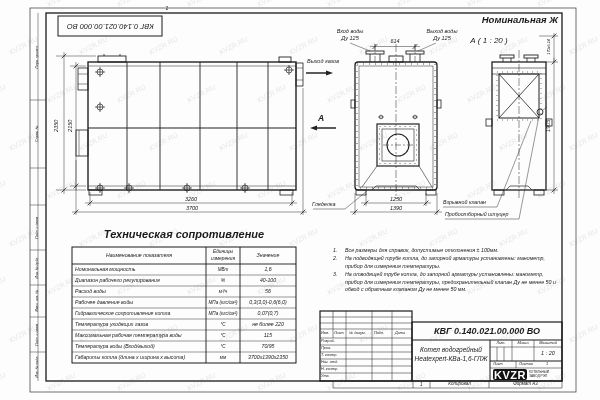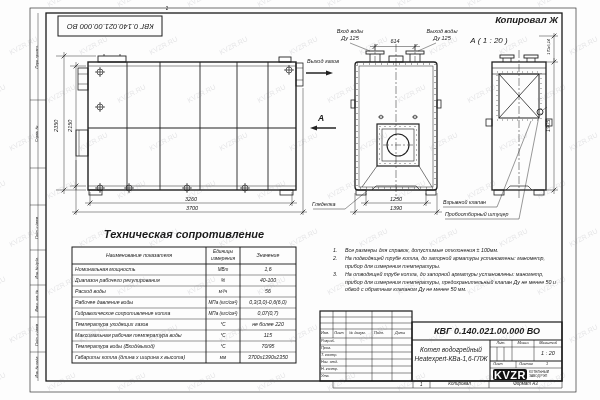--- a/index.html
+++ b/index.html
@@ -258,21 +258,21 @@
       <line x1="320" y1="359" x2="412" y2="359"></line>
         <line x1="320" y1="366" x2="412" y2="366"></line>
       <line x1="320" y1="373" x2="412" y2="373"></line>
     </g>
   </g>
 </svg>
 
 <div class="lbl ctr" style="left:58px;top:16px;width:104px;height:20px;font-size:7.5px">
   <span class="rot180">КВГ 0.140.021.00.000 ВО</span>
 </div>
-<div class="lbl" style="left:468px;top:15px;width:90px;font-size:9.5px;text-align:right;font-weight:bold">Копировал Ж</div>
+<div class="lbl" style="left:468px;top:15px;width:90px;font-size:9.5px;text-align:right;font-weight:bold">Номинальная Ж</div>
 <div class="lbl ctr" style="left:456px;top:36px;width:66px;height:9px;font-size:8px">А ( 1 : 20 )</div>
 <div class="lbl ctr" style="left:162px;top:6px;width:10px;height:6px;font-size:4.5px;font-style:normal">2</div>
 
 <div class="lbl rot" style="left:30px;top:13px;width:16px;height:87px;font-size:3.5px">
     <span>Перв. примен.</span>
   </div>
 <div class="lbl rot" style="left:30px;top:100px;width:16px;height:68px;font-size:3.5px">
     <span>Справ. №</span>
   </div>
 <div class="lbl rot" style="left:30px;top:205px;width:16px;height:45px;font-size:3.5px">

